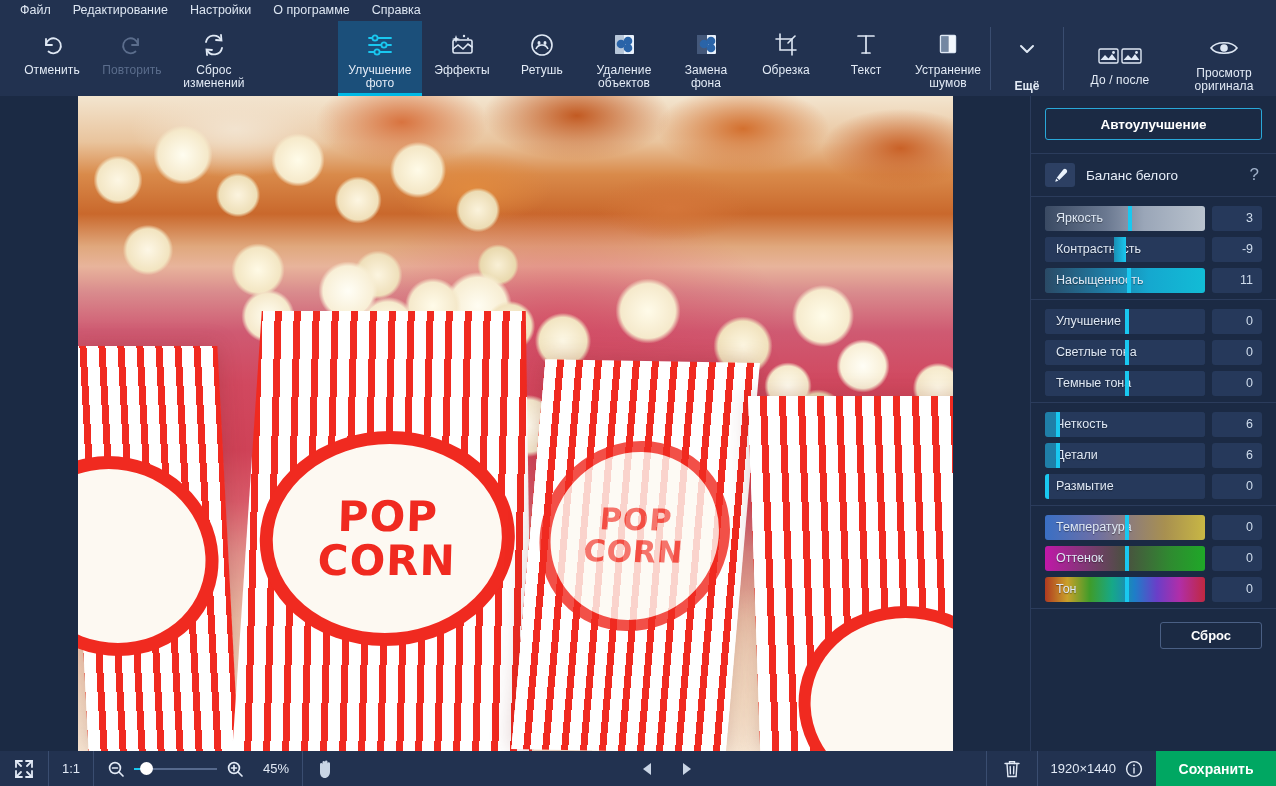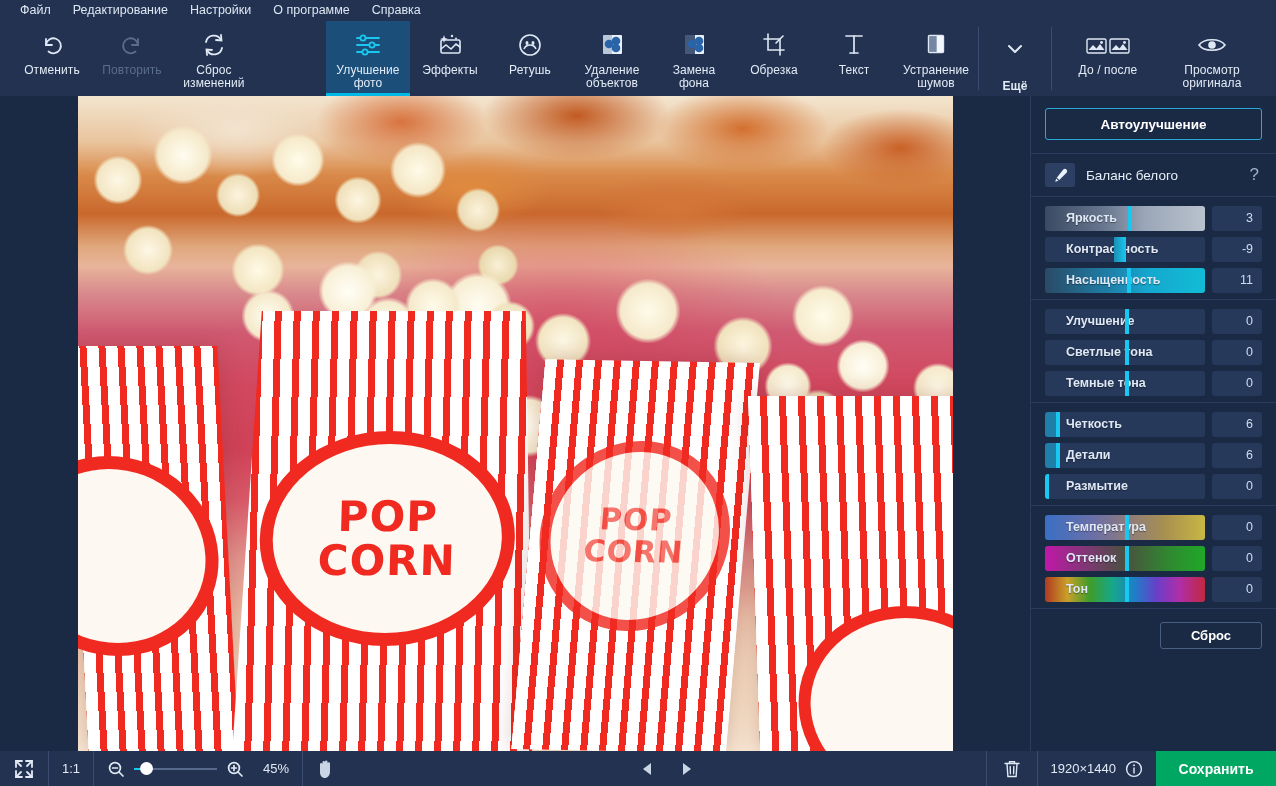--- a/index.html
+++ b/index.html
@@ -44,21 +44,21 @@
   .tb-btn.w70 { width: 72px; font-weight: bold; }
   .tb-btn.disabled .lbl { color: #5b6d8c; }
   .tb-btn.disabled svg { stroke: #5b6d8c; }
   .tb-btn.active { background: #1b4f7a; }
   .tb-btn.active::after {
     content: ""; position: absolute; left: 0; bottom: 0; width: 100%; height: 3px;
     background: #00b9e6;
   }
   .tb-left { padding-left: 12px; }
   .tb-spacer { flex: 1; }
-  .tb-right { display: flex; align-items: flex-start; padding-right: 16px; }
+  .tb-right { display: flex; align-items: center; padding-right: 4px; }
 
   
   .canvas-area {
     position: absolute; top: 96px; left: 0; width: 1030px; height: 655px;
     background: #1b2a44; display: flex; align-items: center; justify-content: center;
     overflow: hidden;
   }
   .photo {
     position: relative; width: 875px; height: 655px; overflow: hidden;
     background: #e8b9a8;
@@ -202,24 +202,23 @@
   .wb-help { font-size: 17px; color: #9fb0c9; cursor: pointer; padding-right: 3px; }
 
   .sl-group { padding-top: 9px; }
   .sl-row { display: flex; align-items: center; margin-bottom: 6px; gap: 7px; }
   .slider {
     position: relative; width: 173px; height: 25px; border-radius: 3px;
     overflow: hidden; cursor: pointer; background: #26395b;
   }
   .slider .track { position: absolute; inset: 0; }
   .slider .name {
-    position: absolute; left: 21px; top: 0; height: 25px; line-height: 25px;
+    position: absolute; left: 11px; top: 0; height: 25px; line-height: 25px;
     font-size: 12.5px; color: #dfe8f4; white-space: nowrap; z-index: 3;
     text-shadow: 0 1px 1px rgba(0,0,0,.4);
-    font-weight: bold;
   }
   .slider .thumb {
     position: absolute; top: 0; width: 4px; height: 25px; background: #19c8f0; z-index: 4;
   }
   .val {
     width: 53px; height: 25px; background: #26395b; border-radius: 3px;
     color: #cfdcec; font-size: 12.5px; line-height: 25px;
     text-align: right; padding-right: 9px;
   }
   .reset-wrap { display: flex; justify-content: flex-end; padding-top: 13px; }

